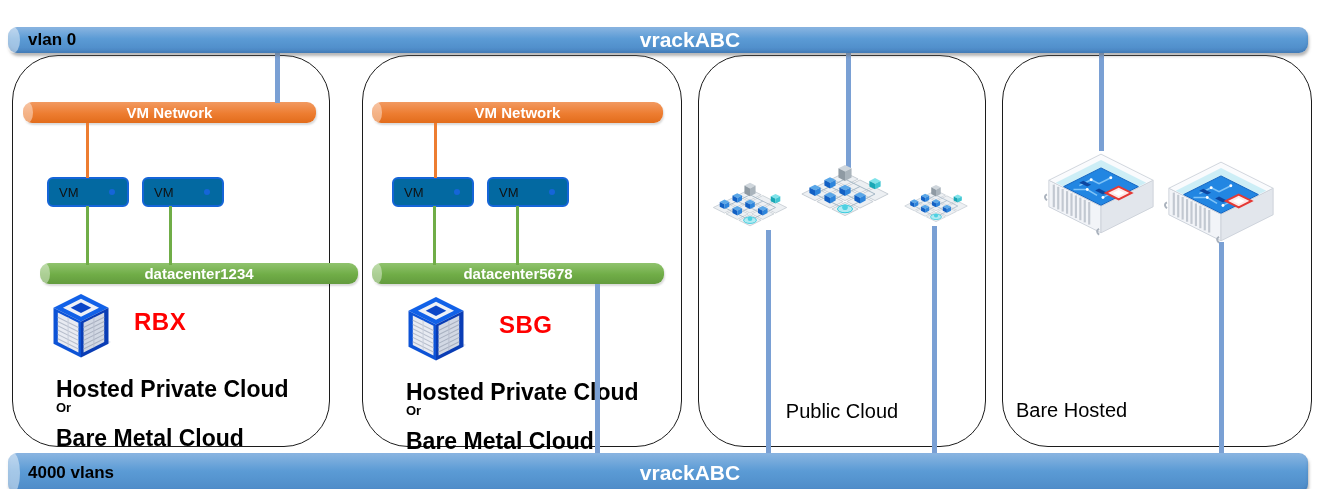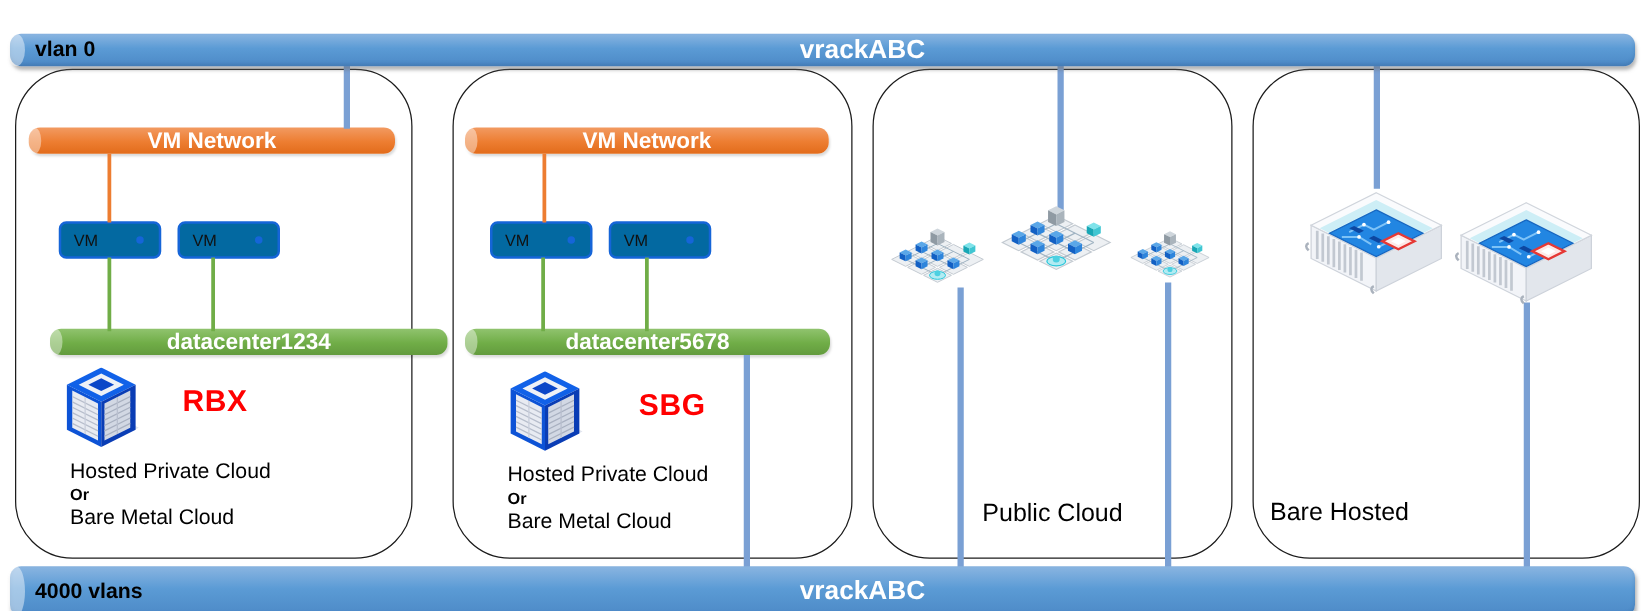--- a/index.html
+++ b/index.html
@@ -40,21 +40,21 @@
   }
   .zone.c1 { left:12px;   width:318px; }
   .zone.c2 { left:362px;  width:320px; }
   .zone.c3 { left:698px;  width:288px; }
   .zone.c4 { left:1002px; width:310px; }
 
   
   .cyl {
     position:absolute; height:21px; border-radius:9px; z-index:4;
     display:flex; align-items:center; justify-content:center;
-    font-size:18px; font-weight:700; color:#fff;
+    font-size:15px; font-weight:700; color:#fff;
     box-shadow:1px 2px 2px rgba(0,0,0,.15);
     text-align:center;
   }
   .cyl::before {
     content:""; position:absolute; left:-1px; top:0; width:11px; height:100%;
     border-radius:50%; background:rgba(255,255,255,.42);
   }
   .cyl.orange { background:linear-gradient(180deg,#f29a61 0%,#ed7d31 55%,#e26c1b 100%); }
   .cyl.green  { background:linear-gradient(180deg,#90c36e 0%,#70ad47 55%,#639b3e 100%); }
 
@@ -77,26 +77,26 @@
   .conn.blue   { width:4.5px;  background:#7aa0d4; }
   .conn.orange { width:2.5px;  background:#ed7d31; }
   .conn.green  { width:2.5px;  background:#70ad47; }
 
   
   .icon { position:absolute; z-index:6; }
 
   
   .site-label {
     position:absolute; z-index:4; color:#ff0000; font-weight:700; font-size:24px;
-    letter-spacing:.5px; white-space:nowrap;margin-left:12px;
+    letter-spacing:.5px; white-space:nowrap;
   }
   .desc {
     position:absolute; z-index:4; color:#000; white-space:nowrap;
   }
-  .desc .d-main { display:block; font-size:17px; font-weight:400; line-height:20px; }
+  .desc .d-main { display:block; font-size:23px; font-weight:700; line-height:20px;margin-top:12px; }
   .desc .d-or   { display:block; font-size:13px; font-weight:600; line-height:17px; }
   .zone-label {
     position:absolute; z-index:4; color:#000; font-size:20px; font-weight:500; white-space:nowrap;
   }
   .zone-label.centered { text-align:center; }
 </style>
 </head>
 <body>
 
 <svg width="0" height="0" style="position:absolute" aria-hidden="true">

